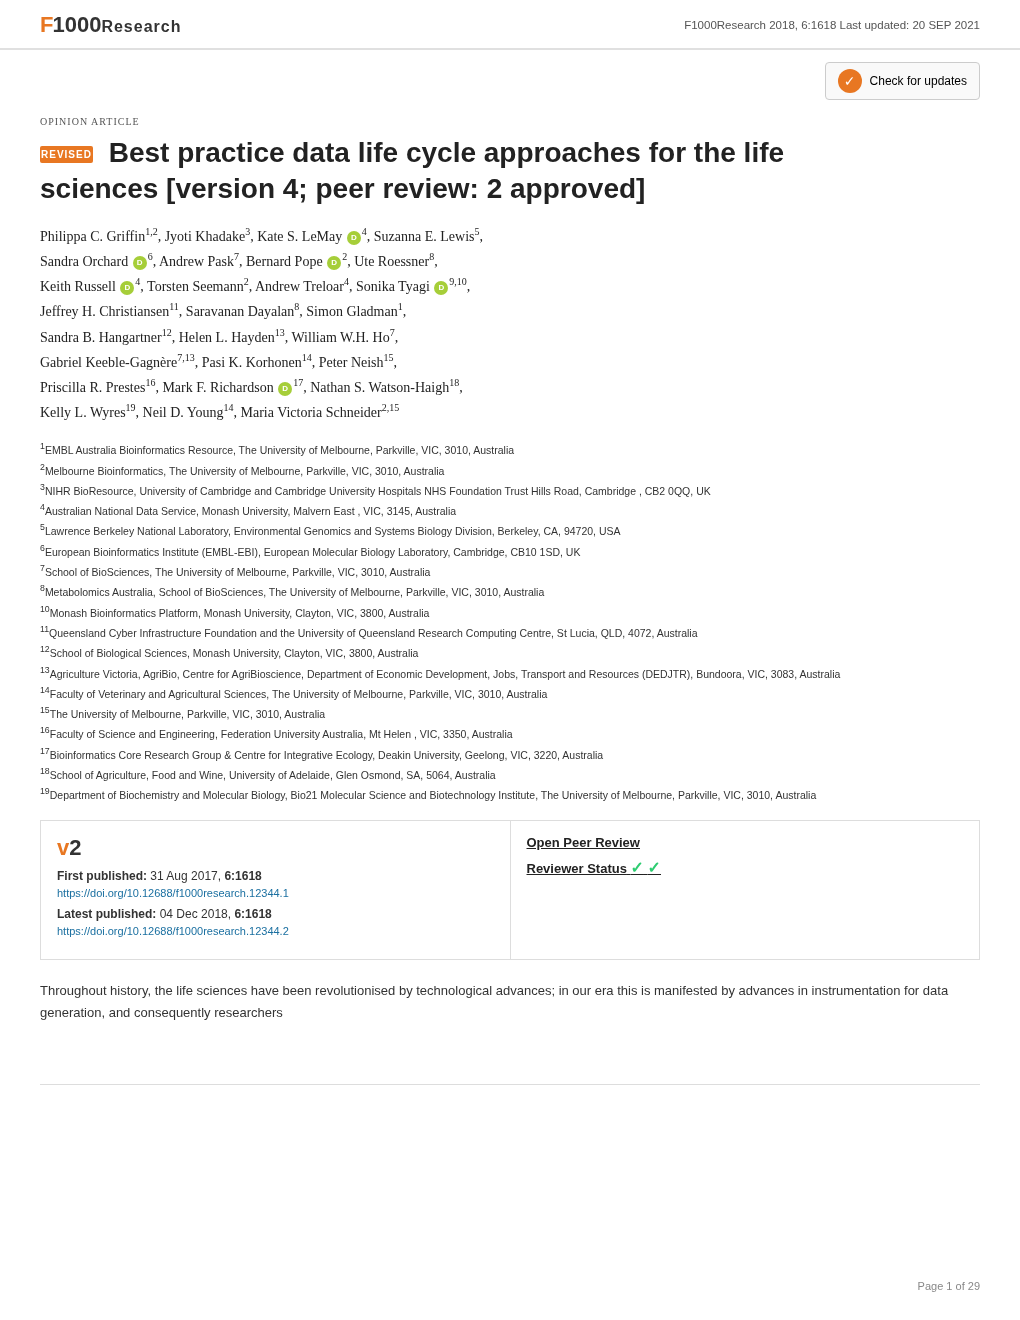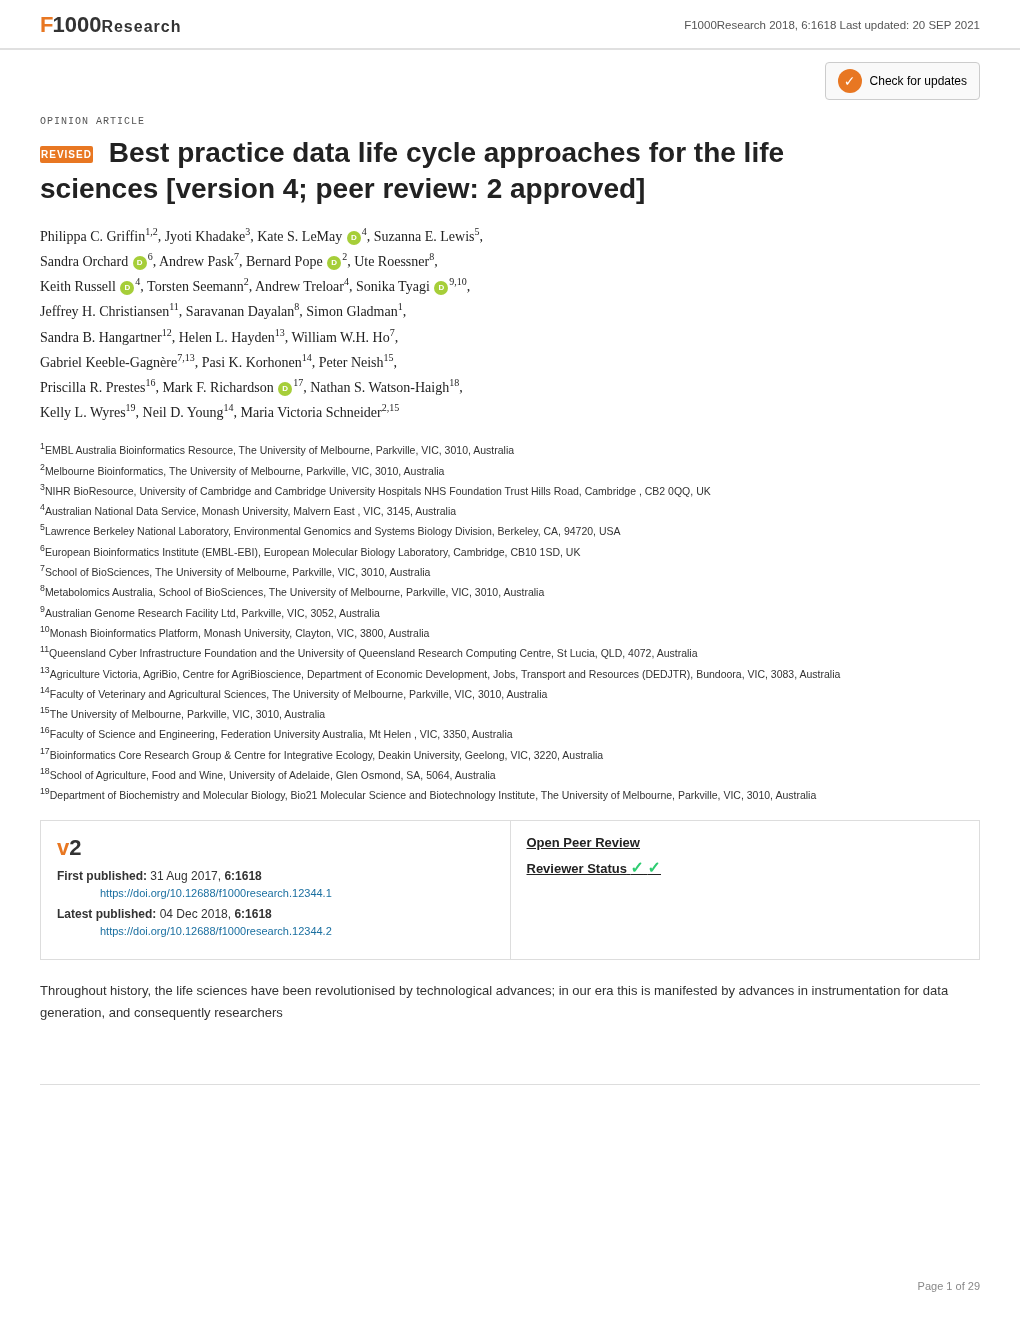--- a/index.html
+++ b/index.html
@@ -94,21 +94,21 @@
       font-size: 14px;
     }
 
     
     .main-content {
       padding: 10px 40px 20px 40px;
     }
 
     .opinion-label {
       font-size: 10px;
-      font-family: Liberation Mono, monospace;
+      font-family: Liberation Serif, serif;
       color: #555;
       letter-spacing: 1px;
       text-transform: uppercase;
       margin-bottom: 8px;
       margin-top: 6px;
     }
 
     .article-title {
       font-size: 28px;
       font-weight: bold;
@@ -215,21 +215,20 @@
       font-weight: bold;
     }
 
     .version-doi {
       font-size: 11px;
       color: #1a6fa0;
       font-family: Arial, sans-serif;
       text-decoration: none;
       display: block;
       margin-bottom: 8px;
-      margin-left: 43px;
     }
 
     .open-peer-review {
       font-size: 13px;
       font-weight: bold;
       font-family: Arial, sans-serif;
       color: #222;
       margin-bottom: 8px;
     }
 
@@ -325,23 +324,23 @@
 
     <div class="affiliations-section">
       <div class="affiliation-item"><sup>1</sup>EMBL Australia Bioinformatics Resource, The University of Melbourne, Parkville, VIC, 3010, Australia</div>
       <div class="affiliation-item"><sup>2</sup>Melbourne Bioinformatics, The University of Melbourne, Parkville, VIC, 3010, Australia</div>
       <div class="affiliation-item"><sup>3</sup>NIHR BioResource, University of Cambridge and Cambridge University Hospitals NHS Foundation Trust Hills Road, Cambridge , CB2 0QQ, UK</div>
       <div class="affiliation-item"><sup>4</sup>Australian National Data Service, Monash University, Malvern East , VIC, 3145, Australia</div>
       <div class="affiliation-item"><sup>5</sup>Lawrence Berkeley National Laboratory, Environmental Genomics and Systems Biology Division, Berkeley, CA, 94720, USA</div>
       <div class="affiliation-item"><sup>6</sup>European Bioinformatics Institute (EMBL-EBI), European Molecular Biology Laboratory, Cambridge, CB10 1SD, UK</div>
       <div class="affiliation-item"><sup>7</sup>School of BioSciences, The University of Melbourne, Parkville, VIC, 3010, Australia</div>
       <div class="affiliation-item"><sup>8</sup>Metabolomics Australia, School of BioSciences, The University of Melbourne, Parkville, VIC, 3010, Australia</div>
-      <div class="affiliation-item"><sup>9</sup>Australian Genome Research Facility Ltd, Parkville, VIC, 3052, Australia</div>
       <div class="affiliation-item"><sup>10</sup>Monash Bioinformatics Platform, Monash University, Clayton, VIC, 3800, Australia</div>
       <div class="affiliation-item"><sup>11</sup>Queensland Cyber Infrastructure Foundation and the University of Queensland Research Computing Centre, St Lucia, QLD, 4072, Australia</div>
+      <div class="affiliation-item"><sup>12</sup>School of Biological Sciences, Monash University, Clayton, VIC, 3800, Australia</div>
       <div class="affiliation-item"><sup>13</sup>Agriculture Victoria, AgriBio, Centre for AgriBioscience, Department of Economic Development, Jobs, Transport and Resources (DEDJTR), Bundoora, VIC, 3083, Australia</div>
       <div class="affiliation-item"><sup>14</sup>Faculty of Veterinary and Agricultural Sciences, The University of Melbourne, Parkville, VIC, 3010, Australia</div>
       <div class="affiliation-item"><sup>15</sup>The University of Melbourne, Parkville, VIC, 3010, Australia</div>
       <div class="affiliation-item"><sup>16</sup>Faculty of Science and Engineering, Federation University Australia, Mt Helen , VIC, 3350, Australia</div>
       <div class="affiliation-item"><sup>17</sup>Bioinformatics Core Research Group &amp; Centre for Integrative Ecology, Deakin University, Geelong, VIC, 3220, Australia</div>
       <div class="affiliation-item"><sup>18</sup>School of Agriculture, Food and Wine, University of Adelaide, Glen Osmond, SA, 5064, Australia</div>
       <div class="affiliation-item"><sup>19</sup>Department of Biochemistry and Molecular Biology, Bio21 Molecular Science and Biotechnology Institute, The University of Melbourne, Parkville, VIC, 3010, Australia</div>
     </div>
 
     <div class="version-section">

